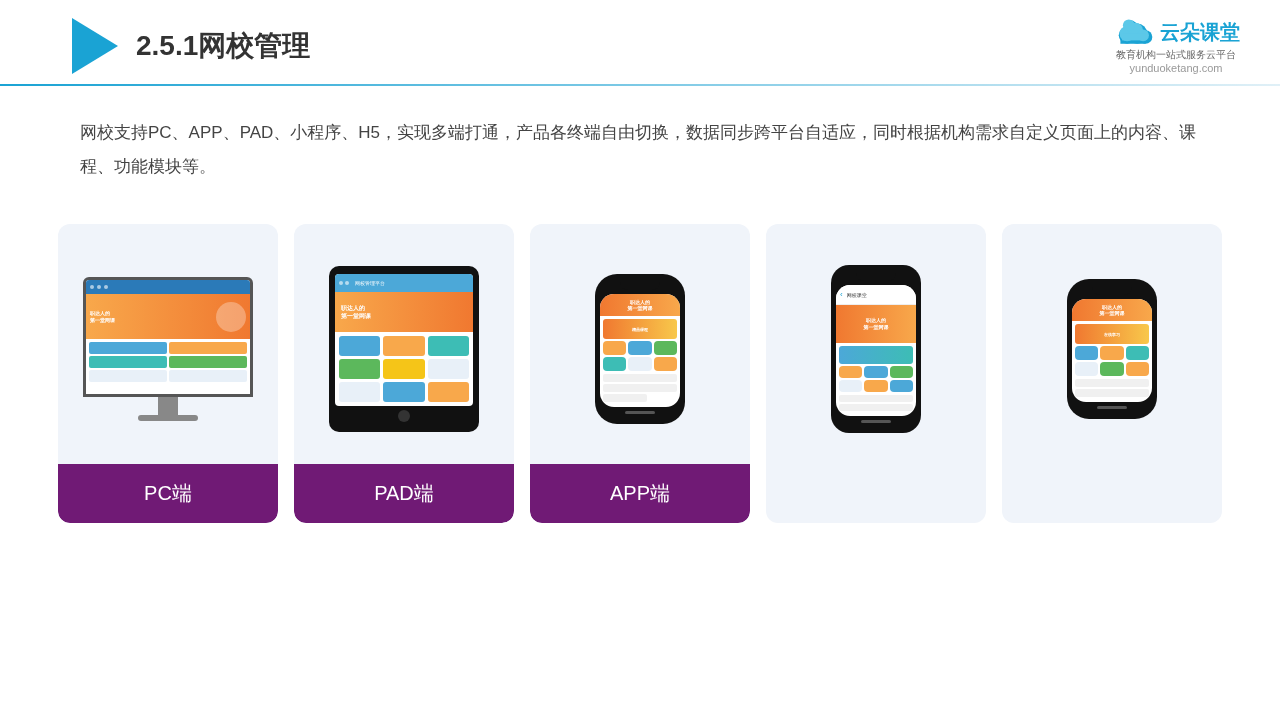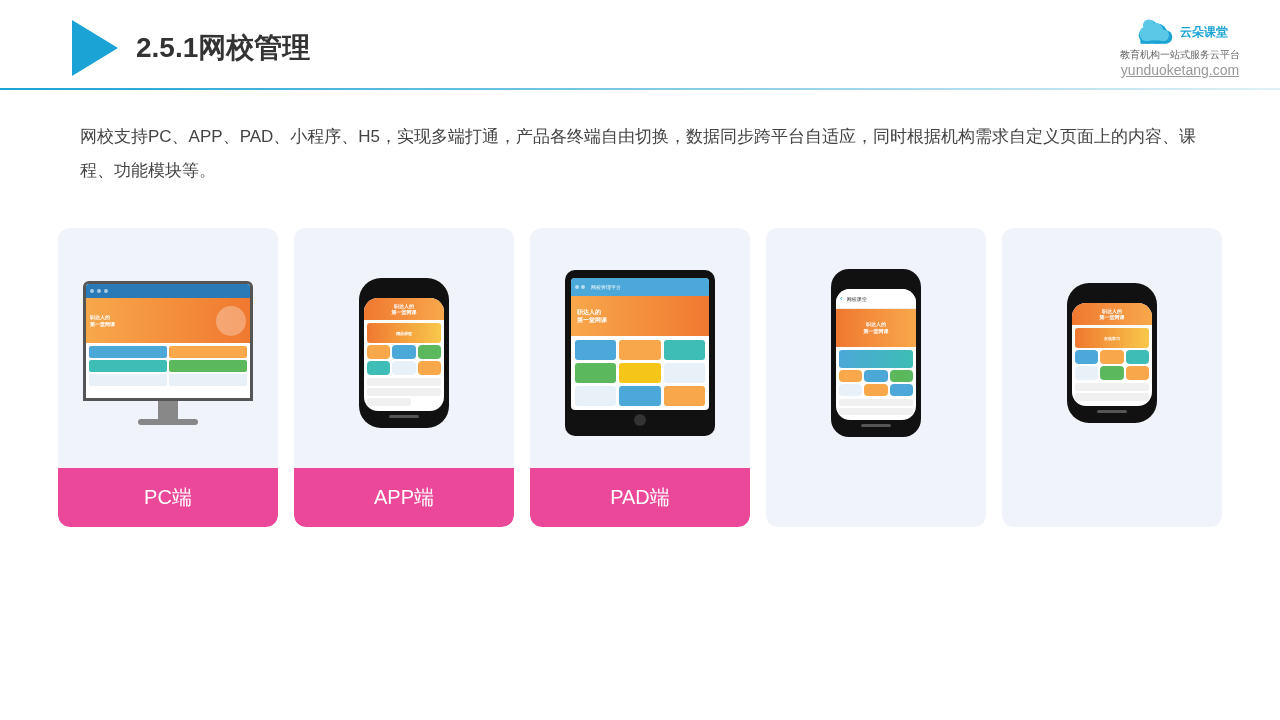--- a/index.html
+++ b/index.html
@@ -44,35 +44,34 @@
     .brand-logo {
       display: flex;
       align-items: center;
       gap: 6px;
     }
     .cloud-icon {
       width: 42px;
       height: 28px;
     }
     .brand-text {
-      font-size: 12px;
+      font-size: 20px;
       color: #1aa3d4;
       font-weight: bold;
     }
     .brand-sub {
       font-size: 10px;
       color: #666;
       text-align: center;
       margin-top: 2px;
     }
     .brand-url {
-      font-size: 14px;
+      font-size: 11px;
       color: #999;
       text-align: left;
-      text-decoration: underline;
     }
 
     
     .divider {
       height: 2px;
       background: linear-gradient(to right, #1aa3d4, #e0f0f7);
       margin: 10px 0 0 0;
     }
 
     
@@ -105,21 +104,21 @@
       width: 100%;
       height: 240px;
       display: flex;
       align-items: center;
       justify-content: center;
       padding: 20px 15px 10px;
     }
 
     .device-label {
       width: 100%;
-      background: #ec4899;
+      background: #701a75;
       color: #fff;
       text-align: center;
       font-size: 20px;
       padding: 16px 0;
       border-radius: 0 0 12px 12px;
     }
 
     
     .pc-monitor {
       position: relative;
@@ -455,20 +454,52 @@
               <div class="screen-block"></div>
               <div class="screen-block"></div>
             </div>
           </div>
         </div>
         <div class="monitor-stand"></div>
         <div class="monitor-base"></div>
       </div>
     </div>
     <div class="device-label">PC端</div>
+  </div>
+
+  <div class="device-card">
+    <div class="device-image-area">
+      <div class="tablet-body" style="width:150px;">
+        <div class="tablet-screen">
+          <div class="ts-header">
+            <div class="ts-dot"></div>
+            <div class="ts-dot"></div>
+            <div style="font-size:5px;color:#fff;margin-left:4px;">网校管理平台</div>
+          </div>
+          <div class="ts-hero">
+            <div style="width:100%;height:100%;background:linear-gradient(to right,#f8a84b,#f07830);display:flex;align-items:center;justify-content:flex-start;padding:4px 6px;">
+              <div style="font-size:6px;color:#fff;font-weight:bold;line-height:1.4;">职达人的<br>第一堂网课</div>
+            </div>
+          </div>
+          <div class="ts-body">
+            <div class="ts-block blue"></div>
+            <div class="ts-block orange"></div>
+            <div class="ts-block teal"></div>
+            <div class="ts-block green"></div>
+            <div class="ts-block yellow"></div>
+            <div class="ts-block"></div>
+            <div class="ts-block"></div>
+            <div class="ts-block blue"></div>
+            <div class="ts-block orange"></div>
+          </div>
+        </div>
+        <div class="tablet-btn"></div>
+      </div>
+    </div>
+    <div class="device-label">PAD端</div>
   </div>
 
   <div class="device-card">
     <div class="device-image-area">
       <div class="phone-mock">
         <div class="phone-body" style="width:90px;">
           <div class="phone-notch"></div>
           <div class="phone-screen">
             <div class="ps-header">
               <div class="ps-header-text">职达人的<br>第一堂网课</div>
@@ -492,52 +523,20 @@
           </div>
           <div class="phone-home-bar"></div>
         </div>
       </div>
     </div>
     <div class="device-label">APP端</div>
   </div>
 
   <div class="device-card">
     <div class="device-image-area">
-      <div class="tablet-body" style="width:150px;">
-        <div class="tablet-screen">
-          <div class="ts-header">
-            <div class="ts-dot"></div>
-            <div class="ts-dot"></div>
-            <div style="font-size:5px;color:#fff;margin-left:4px;">网校管理平台</div>
-          </div>
-          <div class="ts-hero">
-            <div style="width:100%;height:100%;background:linear-gradient(to right,#f8a84b,#f07830);display:flex;align-items:center;justify-content:flex-start;padding:4px 6px;">
-              <div style="font-size:6px;color:#fff;font-weight:bold;line-height:1.4;">职达人的<br>第一堂网课</div>
-            </div>
-          </div>
-          <div class="ts-body">
-            <div class="ts-block blue"></div>
-            <div class="ts-block orange"></div>
-            <div class="ts-block teal"></div>
-            <div class="ts-block green"></div>
-            <div class="ts-block yellow"></div>
-            <div class="ts-block"></div>
-            <div class="ts-block"></div>
-            <div class="ts-block blue"></div>
-            <div class="ts-block orange"></div>
-          </div>
-        </div>
-        <div class="tablet-btn"></div>
-      </div>
-    </div>
-    <div class="device-label">PAD端</div>
-  </div>
-
-  <div class="device-card">
-    <div class="device-image-area">
       <div class="phone-mock wechat-phone">
         <div class="phone-body" style="width:90px;">
           <div class="phone-notch"></div>
           <div class="phone-screen">
             <div class="wp-header">
               <span class="wp-back">‹</span>
               <span class="wp-title">网校课堂</span>
             </div>
             <div class="wp-hero">
               <div class="wp-hero-text">职达人的<br>第一堂网课</div>

